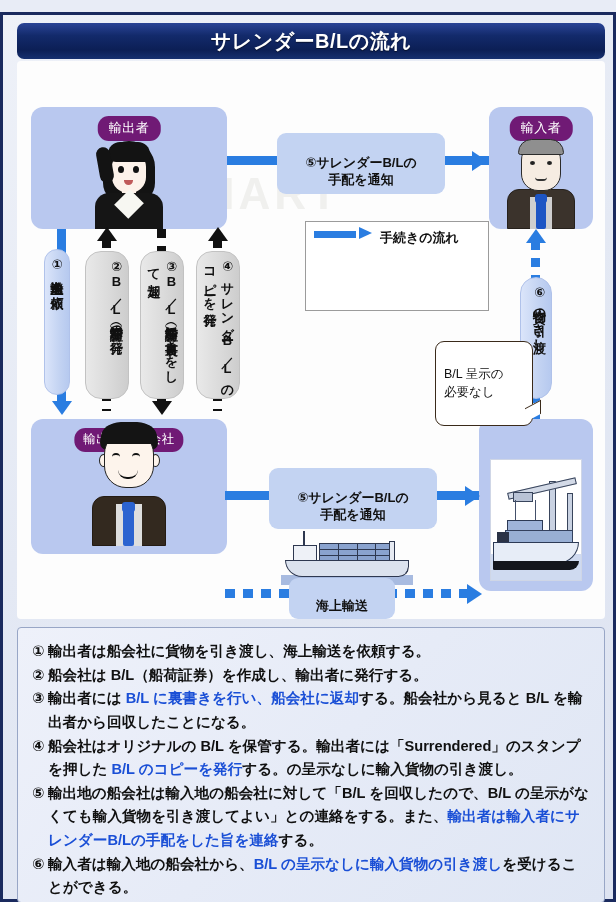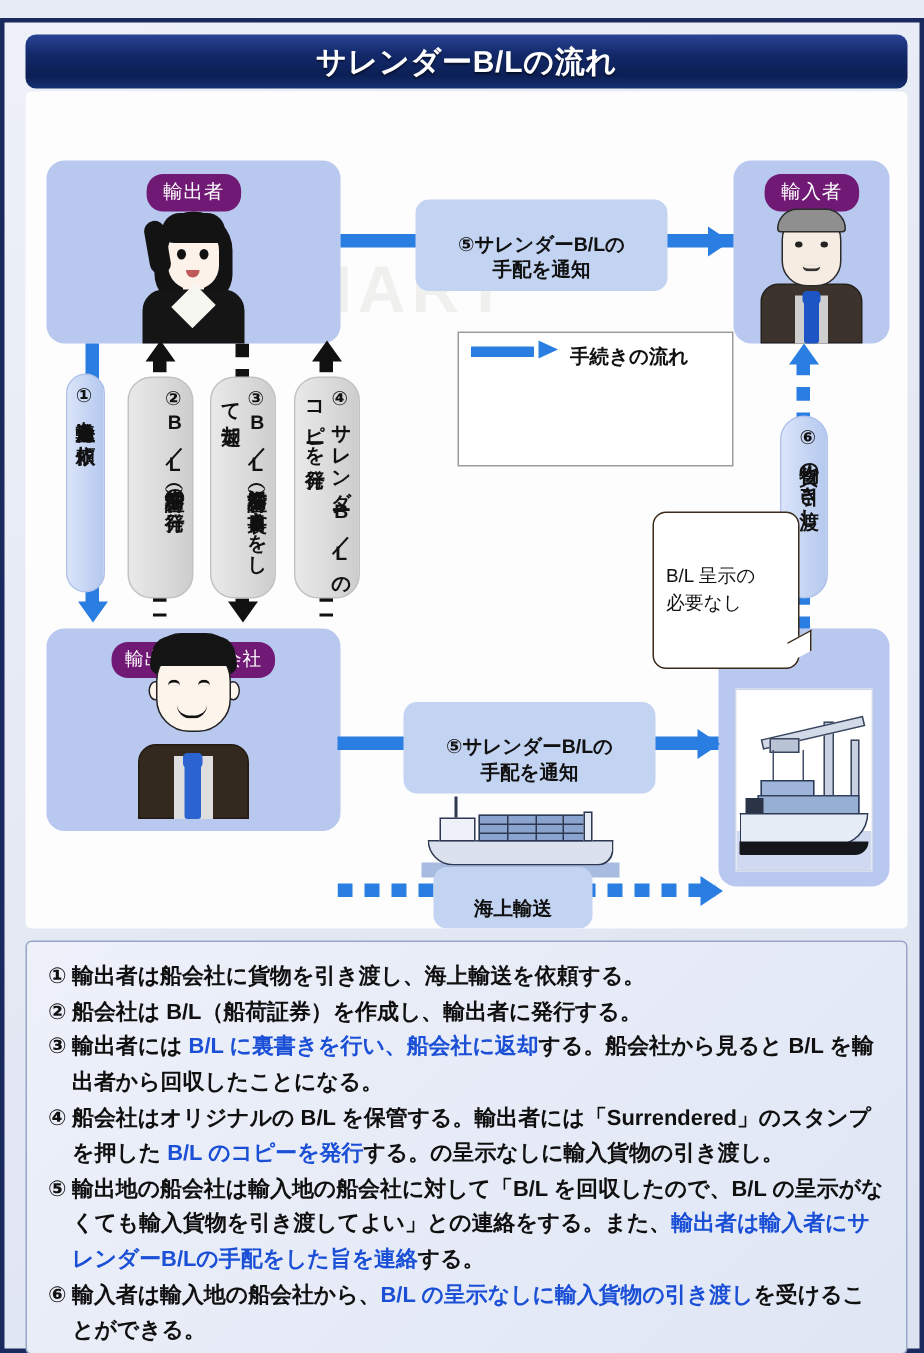--- a/index.html
+++ b/index.html
@@ -286,21 +286,21 @@
 
   
   .bubble {
     position: absolute;
     background: #fff;
     border: 1.6px solid #3a2a1a;
     border-radius: 9px;
     font-size: 12.5px;
     line-height: 1.45;
     color: #111;
-    padding: 15px 8px;
+    padding: 5px 8px;
     white-space: pre-line;
   }
   .bubble .tail {
     position: absolute;
     width: 16px; height: 14px;
     background: #fff;
     border-left: 1.6px solid #3a2a1a;
     border-bottom: 1.6px solid #3a2a1a;
   }
   #bubble-original { left: 240px; top: 340px; width: 112px; }

